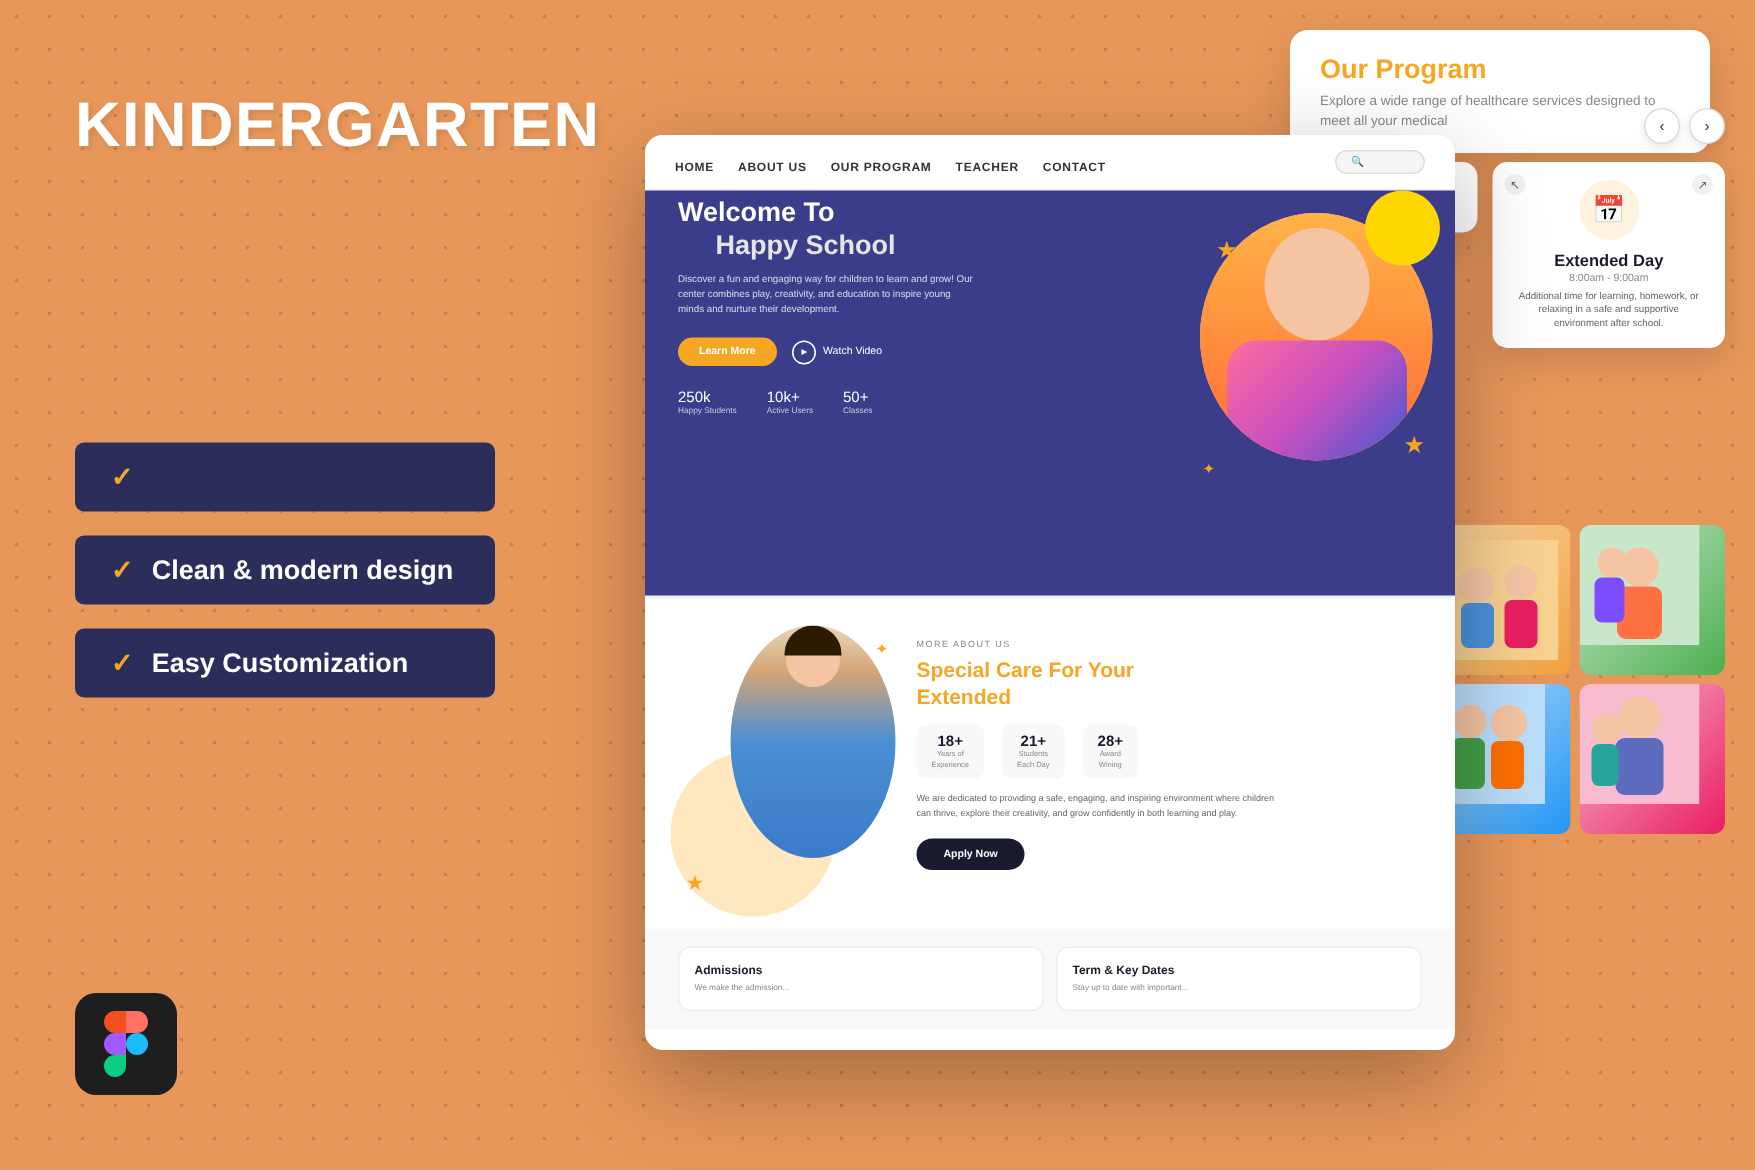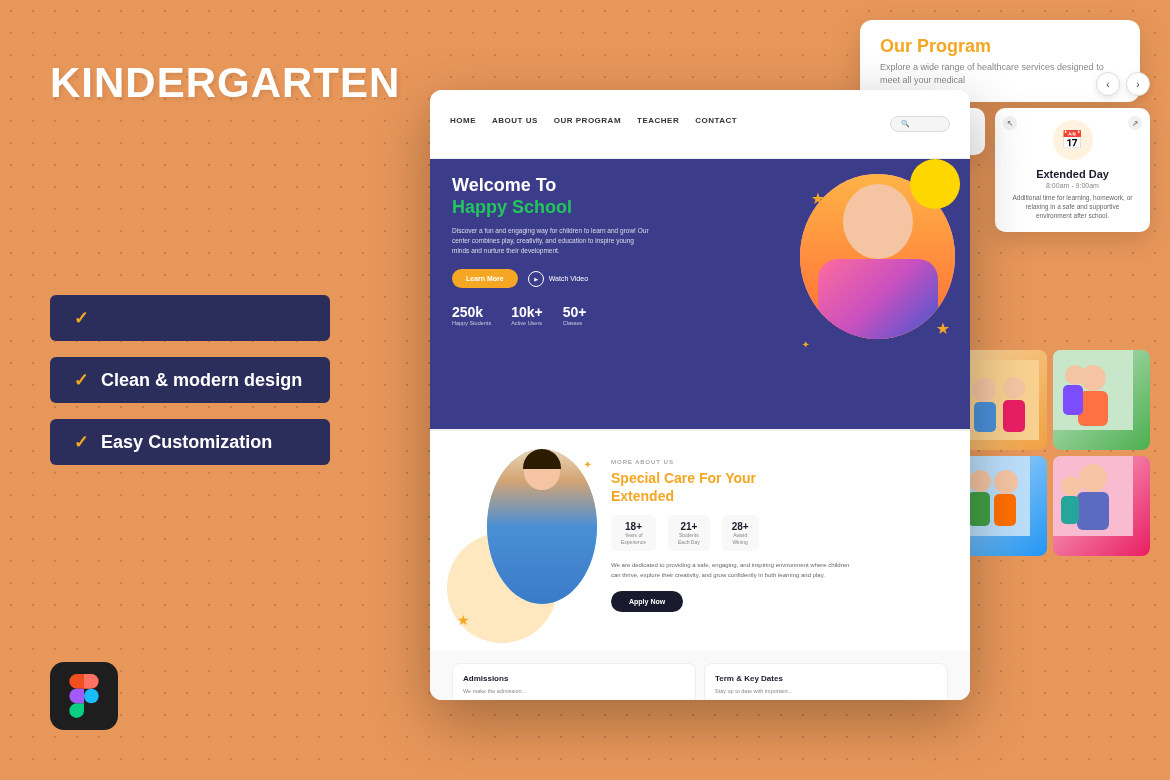--- a/index.html
+++ b/index.html
@@ -97,23 +97,23 @@
       background: #fff;
       border-radius: 12px;
       overflow: hidden;
       box-shadow: 0 20px 60px rgba(0,0,0,0.3);
       z-index: 5;
     }
 
     
     .mock-nav {
       background: #fff;
-      padding: 26px 20px;
-      display: flex;
-      align-items: flex-start;
+      padding: 10px 20px;
+      display: flex;
+      align-items: flex-end;
       gap: 16px;
       border-bottom: 1px solid #eee;
     }
 
     .nav-link {
       font-size: 8px;
       color: #333;
       font-weight: 600;
       text-transform: uppercase;
       letter-spacing: 0.5px;
@@ -126,21 +126,21 @@
       padding: 3px 10px;
       font-size: 7px;
       color: #999;
       border: 1px solid #ddd;
       width: 60px;
     }
 
     
     .mock-hero {
       background: #3B3D8A;
-      padding: 16px 22px;
+      padding: 4px 22px;
       position: relative;
       height: 270px;
       overflow: hidden;
     }
 
     .hero-text h2 {
       font-size: 18px;
       font-weight: 800;
       color: #fff;
       line-height: 1.2;
@@ -202,22 +202,22 @@
     }
 
     .hero-stats {
       display: flex;
       gap: 20px;
       margin-top: 16px;
     }
 
     .stat-item {}
     .stat-number {
-      font-size: 14px;
-      font-weight: 700;
+      font-size: 10px;
+      font-weight: 400;
       color: #fff;
     }
     .stat-label {
       font-size: 5.5px;
       color: rgba(255,255,255,0.7);
     }
 
     
     .hero-image-area {
       position: absolute;
@@ -704,21 +704,21 @@
     <div class="nav-search">
       <span style="font-size:7px;">🔍</span>
     </div>
   </div>
 
   <div class="mock-hero">
     <div style="max-width:200px;">
       <div class="hero-text">
         <h2>
           <span style="color:#fff;">Welcome To</span><br>
-          <span style="color:#22c55e;">Happy School</span>
+          <span style="color:#e5e5e5;margin-left:25px;">Happy School</span>
         </h2>
       </div>
       <p class="hero-desc">Discover a fun and engaging way for children to learn and grow! Our center combines play, creativity, and education to inspire young minds and nurture their development.</p>
       <div class="hero-buttons">
         <button class="btn-learn">Learn More</button>
         <div class="btn-video">
           <div class="play-btn"></div>
           <span>Watch Video</span>
         </div>
       </div>

